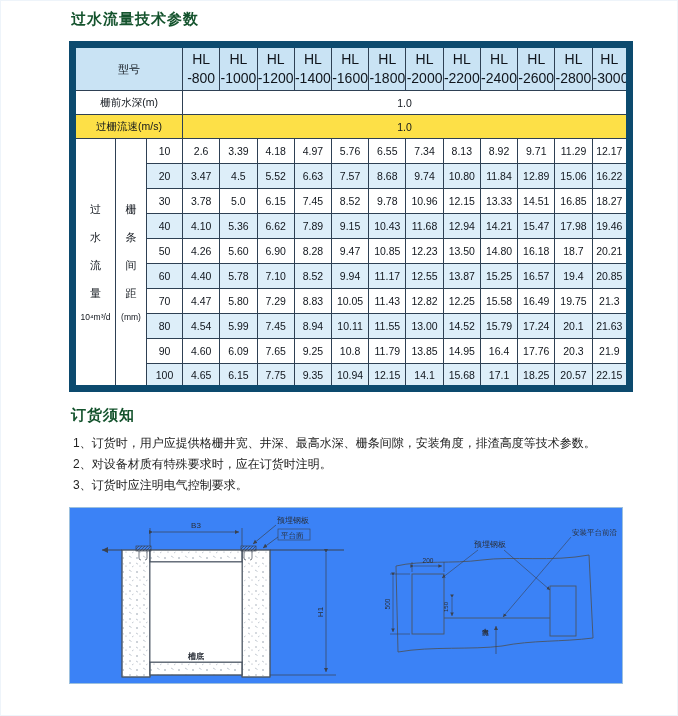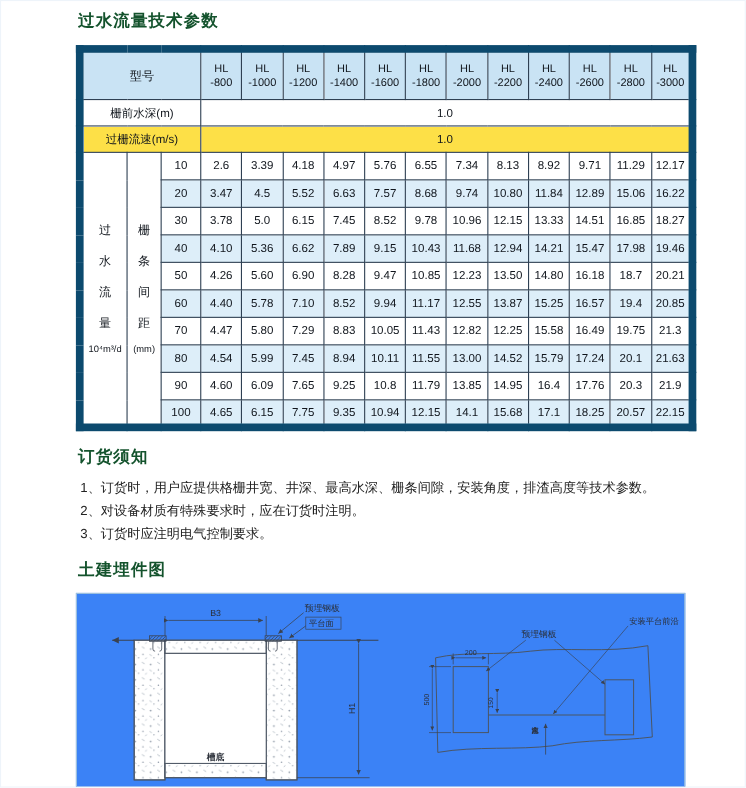--- a/index.html
+++ b/index.html
@@ -20,21 +20,21 @@
   .tablewrap { margin: 12px 0 0 68px; }
   table.flow {
     border-collapse: collapse; table-layout: fixed; width: 564px;
     font-size: 10.5px; color: #10151c; border: 7px solid #0c4a6e;
   }
   table.flow td {
     border: 1px solid #2e4053; text-align: center; vertical-align: middle;
     height: 25px; padding: 0; overflow: hidden;
   }
   tr.headrow td { background: #c9e3f4; height: 46px; }
-  td.model-head div { line-height: 1.35; font-size: 10px; }
+  td.model-head div { line-height: 1.35; font-size: 14px; }
   td.corner { font-size: 11px; }
   tr.subrow td { height: 24px; }
   tr.subrow td.rowlabel { font-size: 10.5px; }
   tr.alt td { background: #ddeef9; }
   tr.subrow.alt td { background: #fde047; }
   td.vcell { background: #fff !important; }
   .vflex {
     display: flex; flex-direction: column; align-items: center;
     justify-content: center; gap: 13px; height: 100%; font-size: 11px;
   }
@@ -311,21 +311,20 @@
   </div>
 
   <h2 class="green-head h2">订货须知</h2>
 
   <div class="notes">
     <p>1、订货时，用户应提供格栅井宽、井深、最高水深、栅条间隙，安装角度，排渣高度等技术参数。</p>
     <p>2、对设备材质有特殊要求时，应在订货时注明。</p>
     <p>3、订货时应注明电气控制要求。</p>
   </div>
 
-  <h2 class="green-head h3">土建埋件图</h2>
 
   <div class="panel">
 
     <svg style="left:22px; top:4px;" width="290" height="170" viewBox="0 0 290 170">
       <defs>
         <pattern id="speck" width="14" height="14" patternUnits="userSpaceOnUse">
           <circle cx="3" cy="4" r="0.8" fill="#8d98a6"></circle>
           <circle cx="10" cy="9" r="0.7" fill="#8d98a6"></circle>
           <circle cx="6" cy="12" r="0.6" fill="#97a1ae"></circle>
           <path d="M9 2 l2.5 1.5 M2 9 l2 1.2 M12 13 l1.5 -1" stroke="#9aa5b2" stroke-width="0.6" fill="none"></path>

